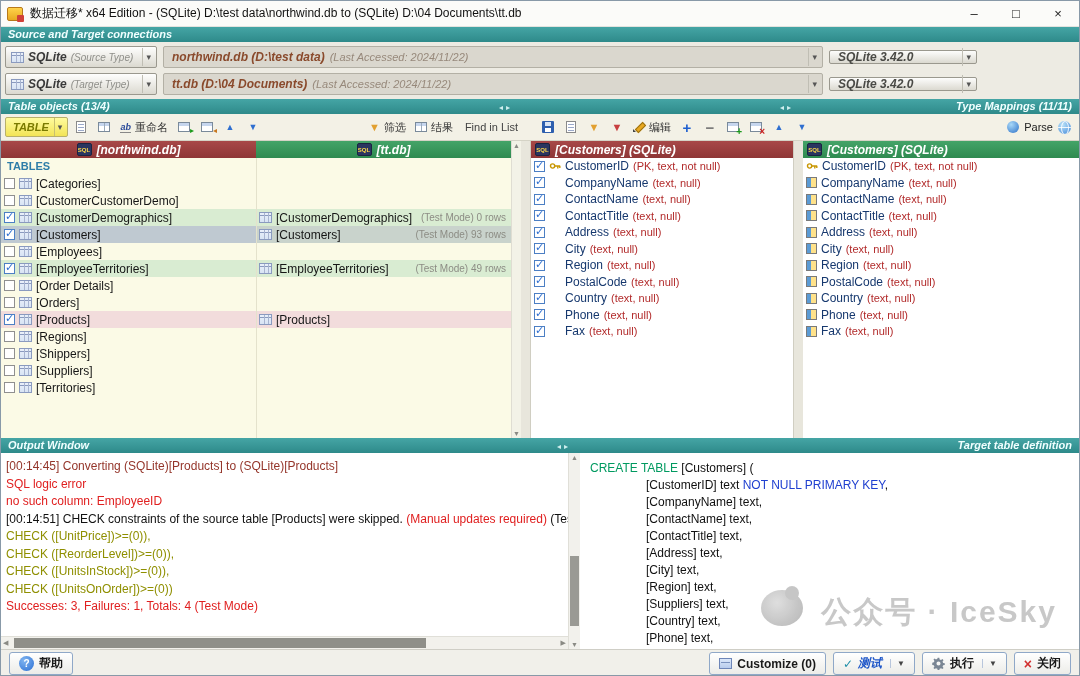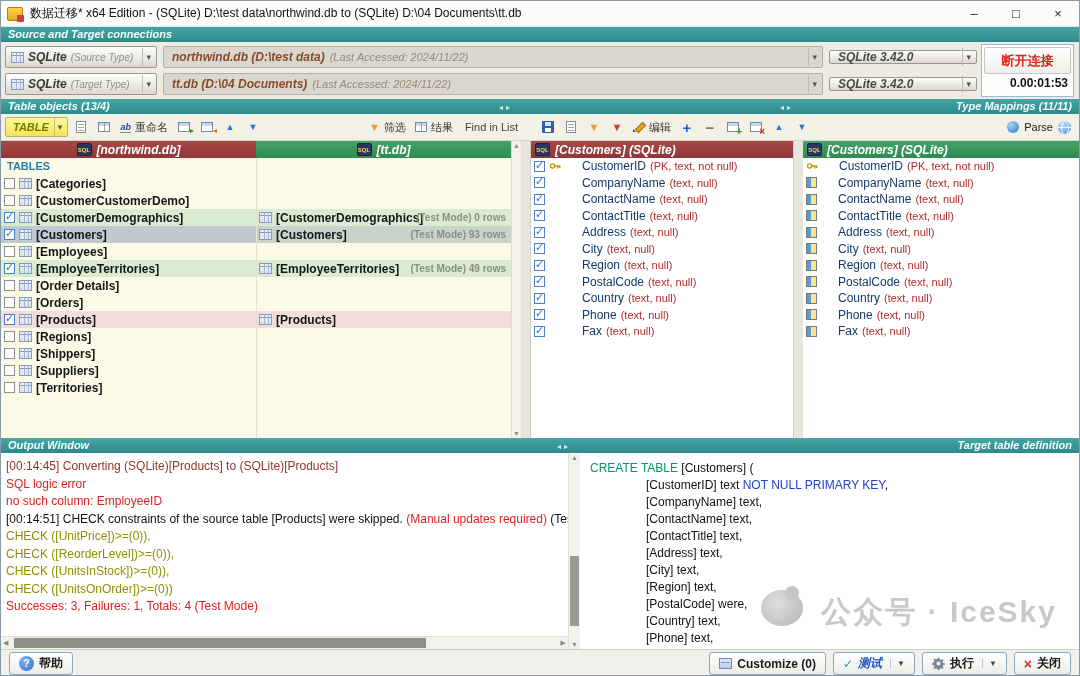--- a/index.html
+++ b/index.html
@@ -76,21 +76,21 @@
   .hdr{display:flex;align-items:center;gap:5px;padding:0 4px;color:#fff;font-weight:bold;font-style:italic;font-size:12px;height:17px;white-space:nowrap;overflow:hidden;}
   .hdr.src{background:linear-gradient(#A84848,#8E3636);}
   .hdr.tgt{background:linear-gradient(#44A468,#2F8A50);}
   .sqlico{width:15px;height:13px;background:#2A3560;color:#FFD848;font-size:6px;font-weight:bold;font-style:normal;display:inline-flex;align-items:center;justify-content:center;border:1px solid #1A2340;border-radius:2px;flex:0 0 15px;}
   .leftpanel{position:absolute;left:0;top:0;width:520px;bottom:0;}
   .lp-headers{position:absolute;left:0;top:0;width:510px;height:17px;display:flex;}
   .lp-headers .hdr{width:255px;justify-content:center;}
   .lp-body{position:absolute;left:0;top:17px;width:510px;bottom:0;background:#FBFAE6;overflow:hidden;}
   .lp-body::after{content:"";position:absolute;left:255px;top:0;bottom:0;width:1px;background:#E4E2CC;}
   .section-row{height:17px;line-height:17px;padding-left:6px;color:#2E7DA8;font-weight:bold;font-size:11px;}
-  .trow{display:flex;height:17px;font-size:12px;font-weight:bold;}
+  .trow{display:flex;height:17px;font-size:12px;}
   .tc1,.tc2{width:255px;display:flex;align-items:center;gap:4px;padding-left:3px;position:relative;}
   .note{position:absolute;right:5px;color:#8C8C84;font-size:10px;}
   .trow.success .tc1,.trow.success .tc2{background:#D9ECD2;align-items:center;}
   .trow.selected .tc1{background:#BFC9D1;}
   .trow.selected .tc2{background:#C9D3CC;}
   .trow.failed .tc1,.trow.failed .tc2{background:#F2DCDC;}
   .tname{color:#161616;white-space:nowrap;}
   .cb{width:11px;height:11px;border:1px solid #8F8F8F;background:#fff;position:relative;flex:0 0 11px;}
   .cb.on{border-color:#4C7FC4;}
   .cb.on::after{content:"✓";position:absolute;left:0;top:-3px;color:#2F6FD0;font-size:11px;font-weight:bold;}
@@ -99,21 +99,21 @@
   .tico::after{content:"";position:absolute;left:4px;top:0;bottom:0;width:1px;background:#A8B4D0;box-shadow:4px 0 0 #A8B4D0;}
   .lp-scroll{position:absolute;left:510px;top:0;width:10px;bottom:0;background:#F3F2E7;border-left:1px solid #DFDDD2;color:#8A8A84;font-size:7px;text-align:center;}
   .lp-scroll .sa-top{position:absolute;top:1px;left:0;right:0;}
   .lp-scroll .sa-bot{position:absolute;bottom:1px;left:0;right:0;}
   .vsplit{position:absolute;top:0;bottom:0;width:9px;background:#E8E6DC;}
   .s1{left:520px;} .s2{left:793px;}
   .midpanel{position:absolute;left:529px;top:0;width:264px;bottom:0;background:#fff;border:1px solid #D0CEC2;border-top:none;border-bottom:none;}
   .rightpanel{position:absolute;left:802px;top:0;right:0;bottom:0;background:#fff;}
   .col-body{position:absolute;left:0;right:0;top:17px;bottom:0;background:#fff;overflow:hidden;}
   .crow{display:flex;align-items:center;height:16.5px;padding-left:3px;gap:4px;font-size:12px;white-space:nowrap;}
-  .cname{color:#16386E;margin-left:17px;}
+  .cname{color:#16386E;}
   .ctype{color:#B22B2B;font-size:11px;text-align:right;}
   .keyico{width:12px;height:12px;flex:0 0 12px;display:inline-flex;align-items:center;}
   .icoslot{width:12px;flex:0 0 12px;}
   .fico{width:11px;height:11px;flex:0 0 11px;border:1px solid #7A7A7A;background:linear-gradient(90deg,#5B9BD5 0 4px,#FFE28A 4px);}
 
   
   .outarea{position:absolute;left:0;top:452px;right:0;height:196px;background:#7f1d1d;}
   .outlog{position:absolute;left:0;top:0;width:567px;height:183px;background:#fff;padding:5px 4px 0 5px;overflow:hidden;}
   .oline{line-height:17.5px;font-size:12px;white-space:nowrap;}
   .outvscroll{position:absolute;left:567px;top:0;width:12px;height:196px;background:#F2F1EC;border-left:1px solid #E0DFD8;color:#8A8A84;font-size:7px;text-align:center;}
@@ -193,24 +193,20 @@
       <div class="dbfield">
         <span class="dbname">tt.db (D:\04 Documents)</span>
         <span class="dbacc">(Last Accessed: 2024/11/22)</span>
         <span class="ddbtn">▾</span>
       </div>
       <div class="vercombo">
         <span>SQLite 3.42.0</span>
         <span class="ddbtn">▾</span>
       </div>
     </div>
-    <div class="disc">
-      <button>断开连接</button>
-      <div class="timer">0.00:01:53</div>
-    </div>
   </div>
 
   <div class="secbar panelbar">
     <span>Table objects (13/4)</span>
     <span class="sarr" style="left:498px">◂▸</span>
     <span class="sarr" style="left:779px">◂▸</span>
     <span class="bar-right">Type Mappings (11/11)</span>
   </div>
 
   <div class="toolbar">
@@ -604,21 +600,21 @@
     </div>
     <div class="sqldef" id="sqldef">
         <div class="sline"><span style="color: rgb(0, 154, 96);">CREATE TABLE</span><span style="color: rgb(16, 16, 16);"> [Customers] (</span></div>
         <div class="sline ind"><span style="color: rgb(16, 16, 16);">[CustomerID] text </span><span style="color: rgb(32, 64, 208);">NOT NULL PRIMARY KEY</span><span style="color: rgb(16, 16, 16);">,</span></div>
         <div class="sline ind"><span style="color: rgb(16, 16, 16);">[CompanyName] text,</span></div>
         <div class="sline ind"><span style="color: rgb(16, 16, 16);">[ContactName] text,</span></div>
         <div class="sline ind"><span style="color: rgb(16, 16, 16);">[ContactTitle] text,</span></div>
         <div class="sline ind"><span style="color: rgb(16, 16, 16);">[Address] text,</span></div>
         <div class="sline ind"><span style="color: rgb(16, 16, 16);">[City] text,</span></div>
         <div class="sline ind"><span style="color: rgb(16, 16, 16);">[Region] text,</span></div>
-        <div class="sline ind"><span style="color: rgb(16, 16, 16);">[PostalCode] were,</span></div>
+        <div class="sline ind"><span style="color: rgb(16, 16, 16);">[Suppliers] text,</span></div>
         <div class="sline ind"><span style="color: rgb(16, 16, 16);">[Country] text,</span></div>
         <div class="sline ind"><span style="color: rgb(16, 16, 16);">[Phone] text,</span></div>
       </div>
     <div class="wm">
       <span class="wm-ico"></span>
       <span class="wm-text">公众号 · IceSky</span>
     </div>
   </div>
 
   <div class="footer">

